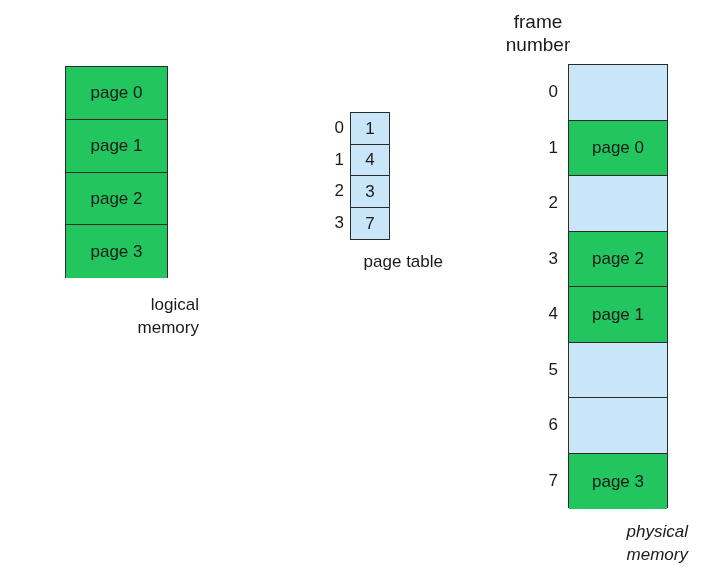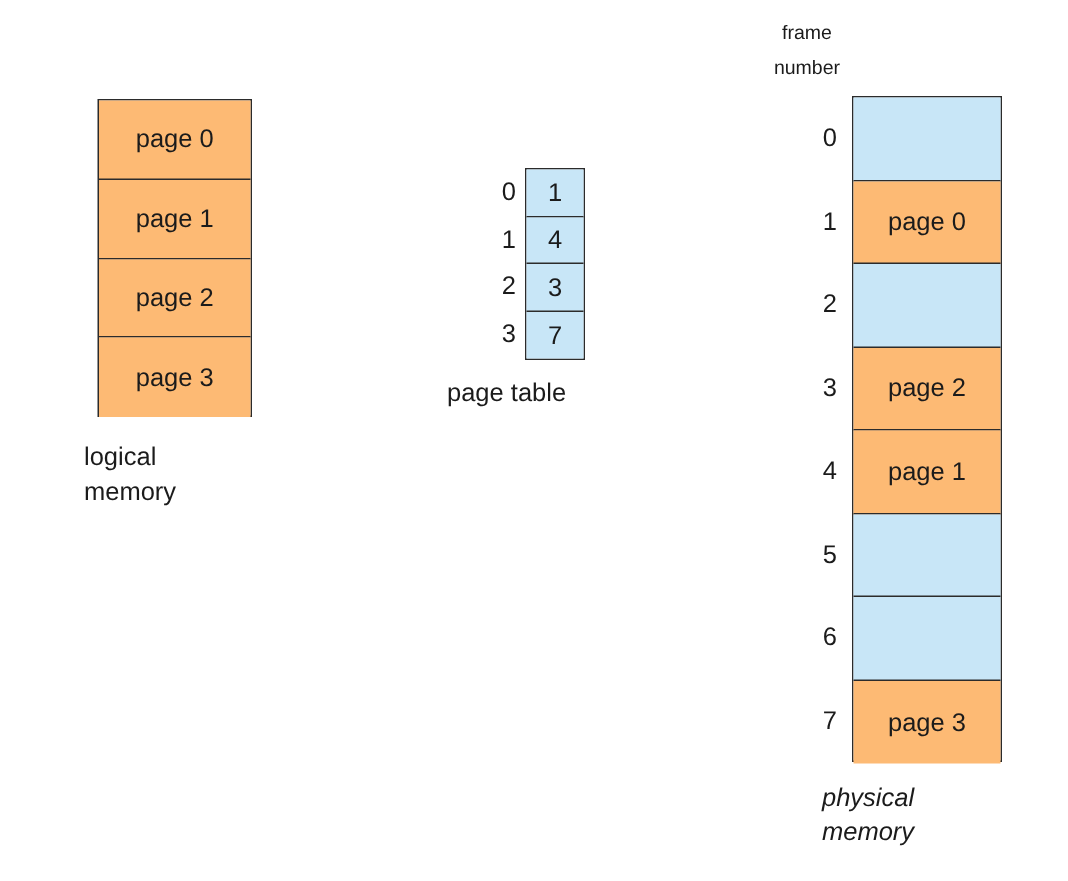--- a/index.html
+++ b/index.html
@@ -37,37 +37,37 @@
     display: flex;
     align-items: center;
     justify-content: center;
     font-size: 17px;
     line-height: 1;
     color: #1b1b1b;
     border-bottom: 1.5px solid #2b2b2b;
   }
   .cell:last-child { border-bottom: none; }
 
-  .cell.gray  { background: #fdba74; }
+  .cell.gray  { background: #22c55e; }
   .cell.blue  { background: #c8e6f7; }
 
   
   #logical-memory-table {
     left: 65px;
     top: 66px;
     width: 103px;
     height: 212px;
   }
   #logical-memory-table .cell {
     height: 52.8px;
   }
 
   .caption {
     position: absolute;
-    text-align: left;
+    text-align: right;
     font-size: 17px;
     line-height: 23px;
     color: #1b1b1b;
     white-space: pre-line;
   }
 
   #logical-memory-caption {
     left: 56px;
     top: 293px;
     width: 143px;
@@ -135,21 +135,21 @@
     line-height: 1;
     color: #1b1b1b;
   }
 
   #frame-number-header {
     position: absolute;
     left: 478px;
     top: 10px;
     width: 120px;
     text-align: center;
-    font-size: 13px;
+    font-size: 19px;
     line-height: 23px;
     color: #1b1b1b;
     white-space: pre-line;
   }
 
   #physical-memory-caption {
     left: 548px;
     top: 520px;
     width: 140px;
     font-style: italic;

